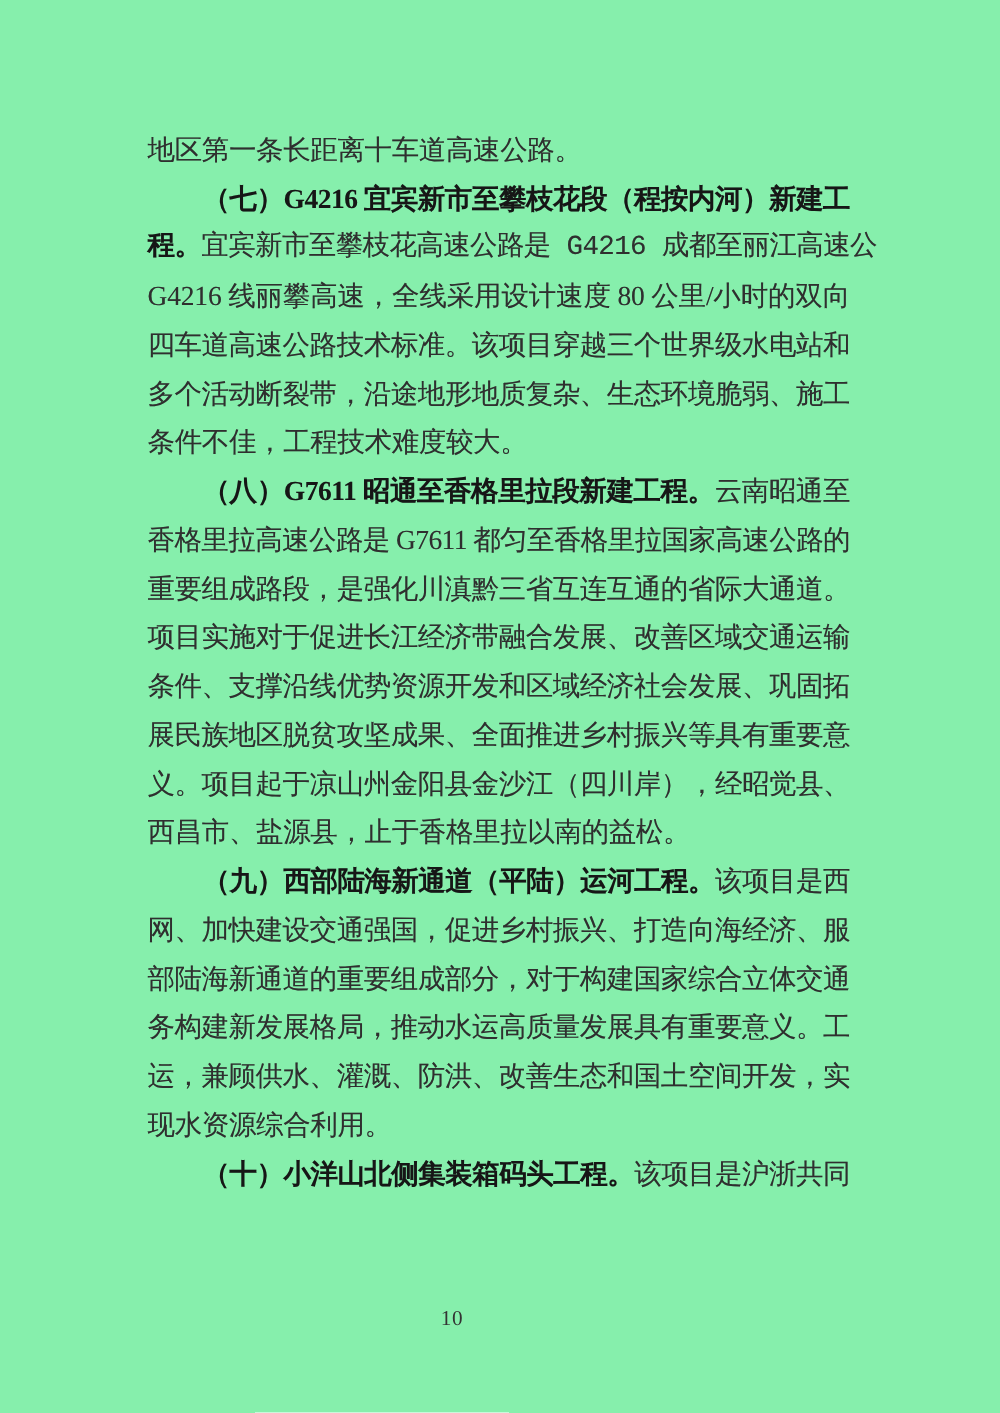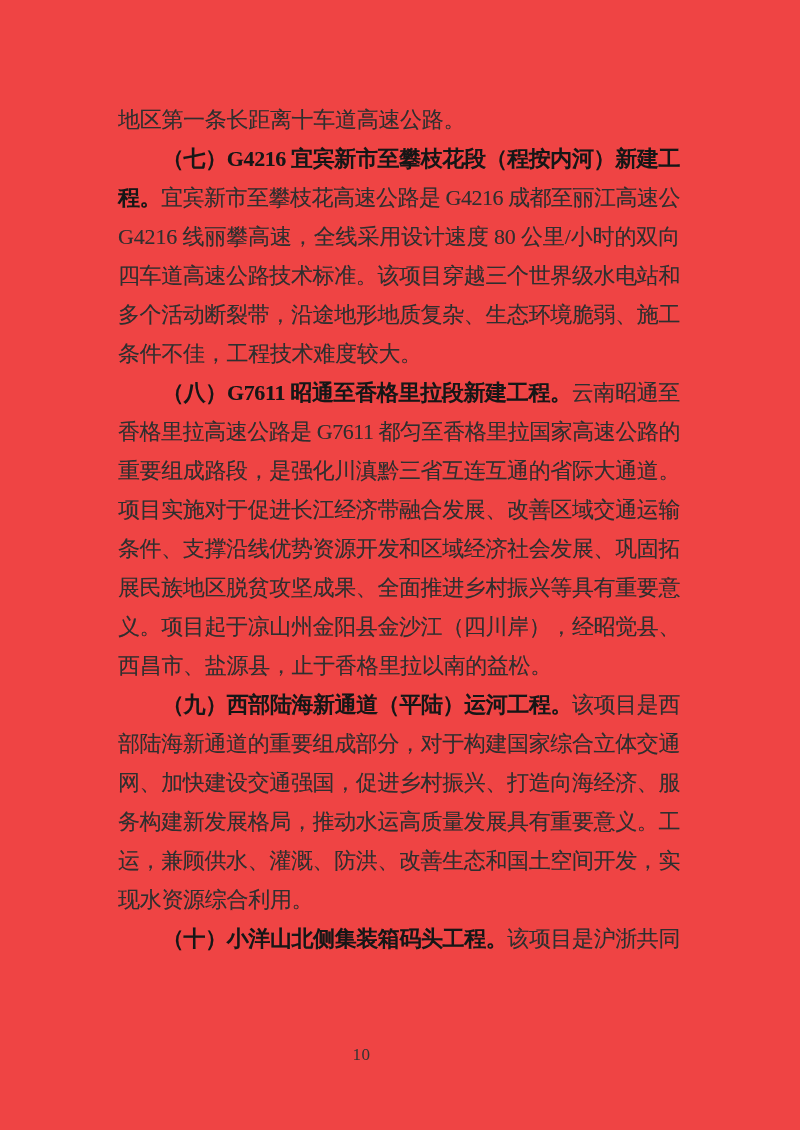--- a/index.html
+++ b/index.html
@@ -4,21 +4,21 @@
 <style>
   html, body {
     margin: 0;
     padding: 0;
     background: #ffffff;
   }
   .page {
     position: relative;
     width: 800px;
     height: 1130px;
-    background: #ef4444;
+    background: #86efac;
     overflow: hidden;
     font-family: "Liberation Serif", "DejaVu Serif", serif;
   }
   .doc {
     position: absolute;
     left: 118px;
     top: 100px;
     width: 562px;
   }
   .line {
@@ -53,35 +53,35 @@
     letter-spacing: 0.5px;
   }
 </style>
 </head>
 <body>
 
 <div class="page">
   <div class="doc">
       <div class="line"><span class="seg">地区第一条长距离十车道高速公路。</span></div>
       <div class="line indent fit" style="letter-spacing: -0.393171px;"><span class="seg bold">（七）G4216 宜宾新市至攀枝花段（程按内河）新建工</span></div>
-      <div class="line fit" style="letter-spacing: -0.496875px;"><span class="seg bold">程。</span><span class="seg">宜宾新市至攀枝花高速公路是 G4216 成都至丽江高速公</span></div>
+      <div class="line fit" style="letter-spacing: -0.496875px; font-family: Liberation Mono, monospace;"><span class="seg bold">程。</span><span class="seg">宜宾新市至攀枝花高速公路是 G4216 成都至丽江高速公</span></div>
       <div class="line fit" style="letter-spacing: -0.14082px;"><span class="seg">G4216 线丽攀高速，全线采用设计速度 80 公里/小时的双向</span></div>
       <div class="line fit" style="letter-spacing: -0.384736px;"><span class="seg">四车道高速公路技术标准。该项目穿越三个世界级水电站和</span></div>
       <div class="line fit" style="letter-spacing: -0.384736px;"><span class="seg">多个活动断裂带，沿途地形地质复杂、生态环境脆弱、施工</span></div>
       <div class="line"><span class="seg">条件不佳，工程技术难度较大。</span></div>
       <div class="line indent fit" style="letter-spacing: -0.34919px;"><span class="seg bold">（八）G7611 昭通至香格里拉段新建工程。</span><span class="seg">云南昭通至</span></div>
       <div class="line fit" style="letter-spacing: -0.469271px;"><span class="seg">香格里拉高速公路是 G7611 都匀至香格里拉国家高速公路的</span></div>
       <div class="line fit" style="letter-spacing: -0.384736px;"><span class="seg">重要组成路段，是强化川滇黔三省互连互通的省际大通道。</span></div>
       <div class="line fit" style="letter-spacing: -0.384736px;"><span class="seg">项目实施对于促进长江经济带融合发展、改善区域交通运输</span></div>
       <div class="line fit" style="letter-spacing: -0.384736px;"><span class="seg">条件、支撑沿线优势资源开发和区域经济社会发展、巩固拓</span></div>
       <div class="line fit" style="letter-spacing: -0.384736px;"><span class="seg">展民族地区脱贫攻坚成果、全面推进乡村振兴等具有重要意</span></div>
       <div class="line fit" style="letter-spacing: -0.384736px; text-align: center;"><span class="seg">义。项目起于凉山州金阳县金沙江（四川岸），经昭觉县、</span></div>
       <div class="line"><span class="seg">西昌市、盐源县，止于香格里拉以南的益松。</span></div>
       <div class="line indent fit" style="letter-spacing: -0.417839px;"><span class="seg bold">（九）西部陆海新通道（平陆）运河工程。</span><span class="seg">该项目是西</span></div>
+      <div class="line fit" style="letter-spacing: -0.384736px;"><span class="seg">网、加快建设交通强国，促进乡村振兴、打造向海经济、服</span></div>
       <div class="line fit" style="letter-spacing: -0.384736px;"><span class="seg">部陆海新通道的重要组成部分，对于构建国家综合立体交通</span></div>
-      <div class="line fit" style="letter-spacing: -0.384736px;"><span class="seg">网、加快建设交通强国，促进乡村振兴、打造向海经济、服</span></div>
       <div class="line fit" style="letter-spacing: -0.384736px;"><span class="seg">务构建新发展格局，推动水运高质量发展具有重要意义。工</span></div>
       <div class="line fit" style="letter-spacing: -0.384736px;"><span class="seg">运，兼顾供水、灌溉、防洪、改善生态和国土空间开发，实</span></div>
       <div class="line"><span class="seg">现水资源综合利用。</span></div>
       <div class="line indent fit" style="letter-spacing: -0.417187px;"><span class="seg bold">（十）小洋山北侧集装箱码头工程。</span><span class="seg">该项目是沪浙共同</span></div>
     </div>
   <div class="page-number">10</div>
 </div>
 
 </body></html>

